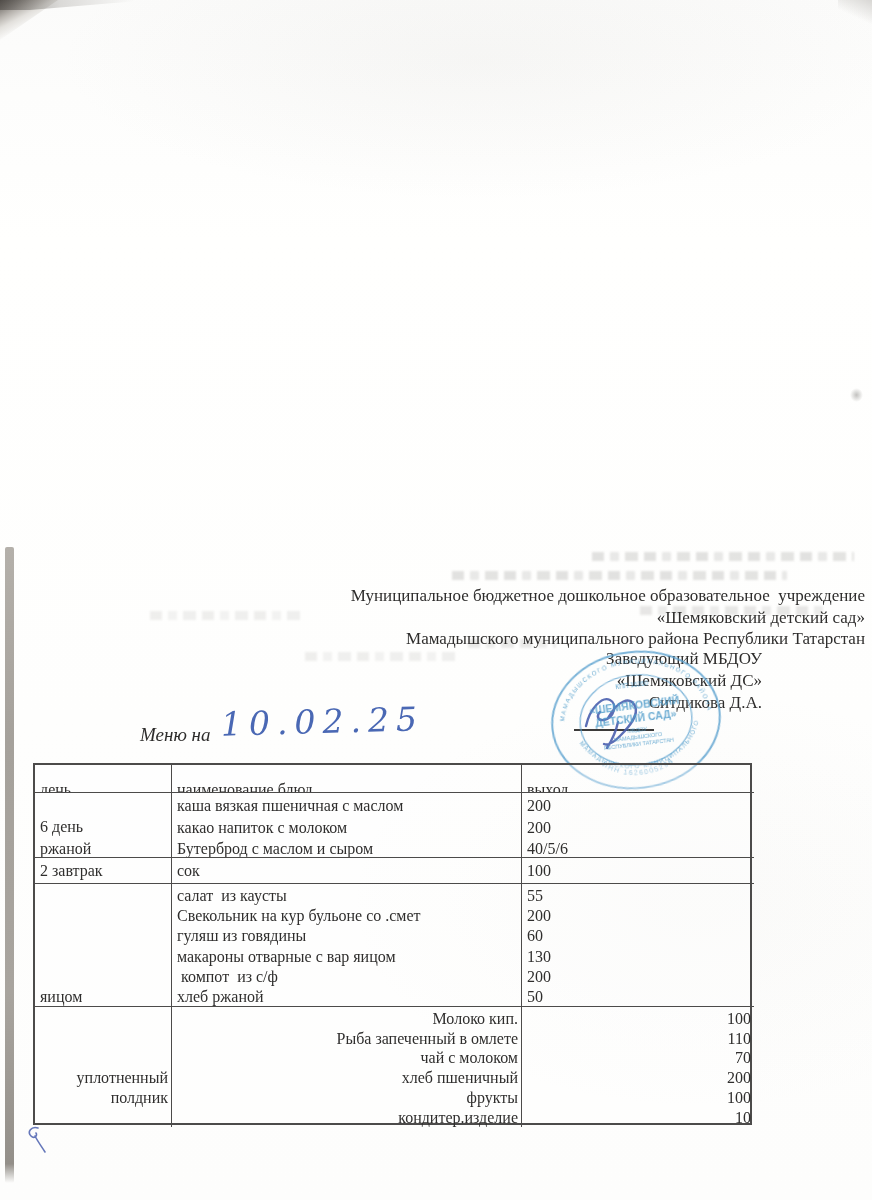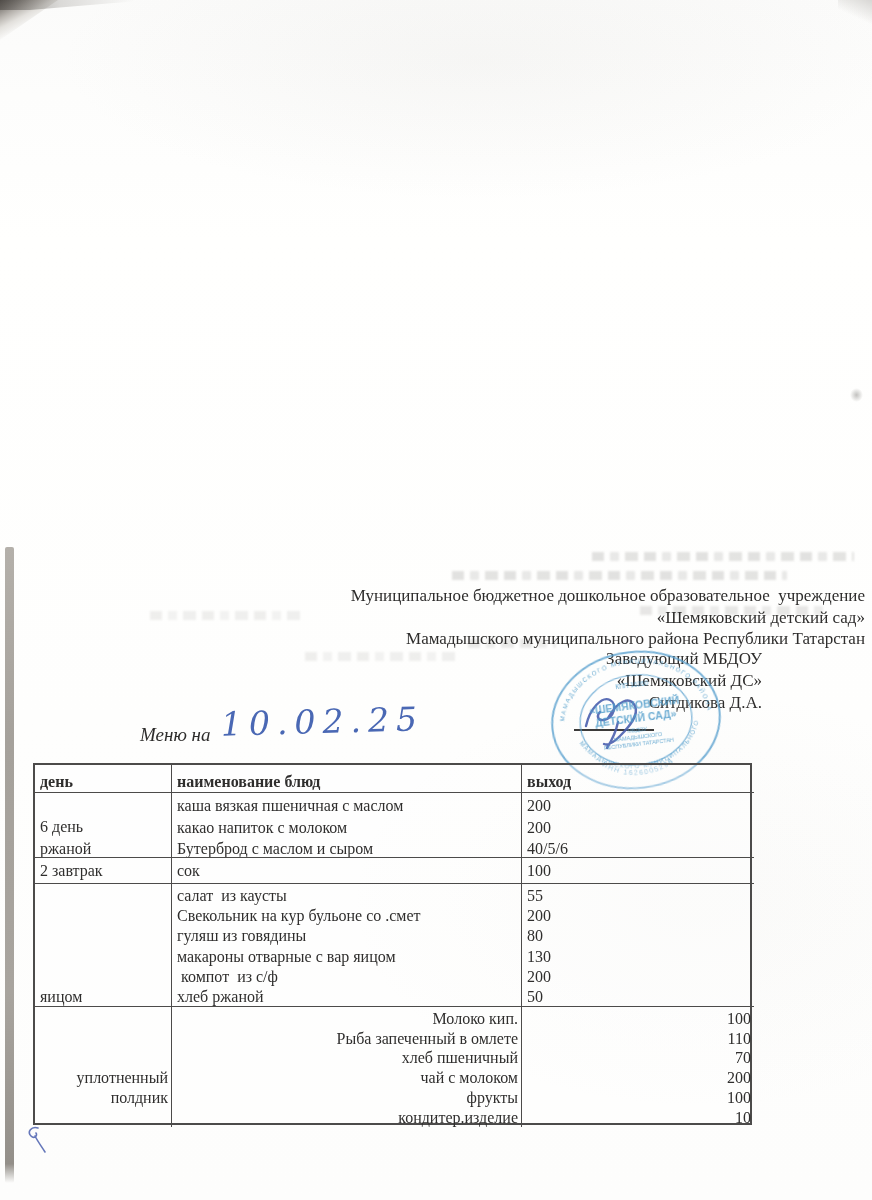--- a/index.html
+++ b/index.html
@@ -83,21 +83,21 @@
     background:rgba(255,255,255,.35);
   }
   .cell{
     border-right:1.5px solid #4c4b4a;
     border-bottom:1.5px solid #4c4b4a;
     padding:2px 3px 0 5px;
     box-sizing:border-box;overflow:hidden;
   }
   .cell.last-col{border-right:none;}
   .cell.last-row{border-bottom:none;text-align:right;}
-  .hdr{font-weight:bold;padding-top:8px;}
+  .hdr{font-weight:normal;padding-top:16px;}
   .lh1 div{line-height:21.5px;white-space:pre;}
   .lh2 div{line-height:21px;white-space:pre;}
   .lh3 div{line-height:20.2px;white-space:pre;}
   .lh4 div{line-height:19.7px;white-space:pre;}
   .day-off-1{padding-top:23px;font-family:Liberation Serif, serif;}
   .day-off-5{padding-top:103px;}
   .day-off-3{padding-top:61px;}
   
   .mark-svg{position:absolute;left:24px;top:1124px;}
 </style>
@@ -202,35 +202,35 @@
       <div>салат  из каусты</div>
       <div>Свекольник на кур бульоне со .смет</div>
       <div>гуляш из говядины</div>
       <div>макароны отварные с вар яицом</div>
       <div> компот  из с/ф</div>
       <div>хлеб ржаной</div>
     </div>
     <div class="cell lh3 last-col">
       <div>55</div>
       <div>200</div>
-      <div>80</div>
+      <div>60</div>
       <div>130</div>
       <div>200</div>
       <div>50</div>
     </div>
 
     <div class="cell lh4 day-off-3 last-row">
       <div>уплотненный</div>
       <div>полдник</div>
     </div>
     <div class="cell lh4 last-row">
       <div> Молоко кип.</div>
       <div> Рыба запеченный в омлете</div>
+      <div> чай с молоком</div>
       <div> хлеб пшеничный</div>
-      <div> чай с молоком</div>
       <div> фрукты</div>
       <div>кондитер.изделие</div>
     </div>
     <div class="cell lh4 last-col last-row">
       <div>100</div>
       <div>110</div>
       <div>70</div>
       <div>200</div>
       <div>100</div>
       <div>10</div>

